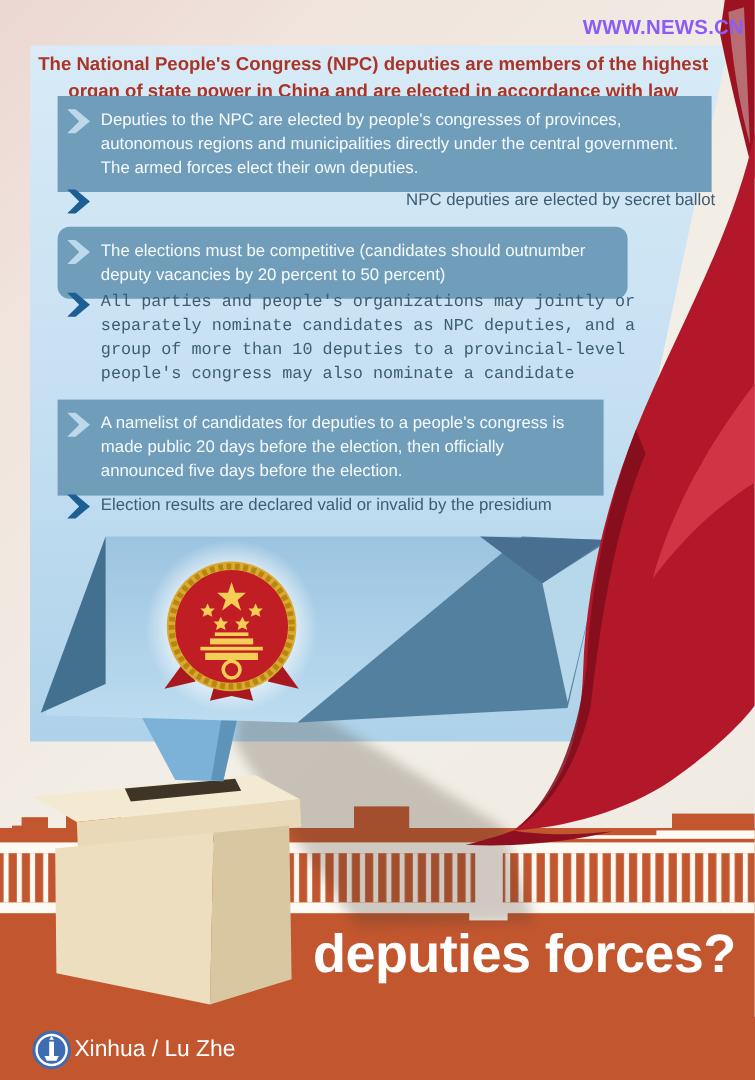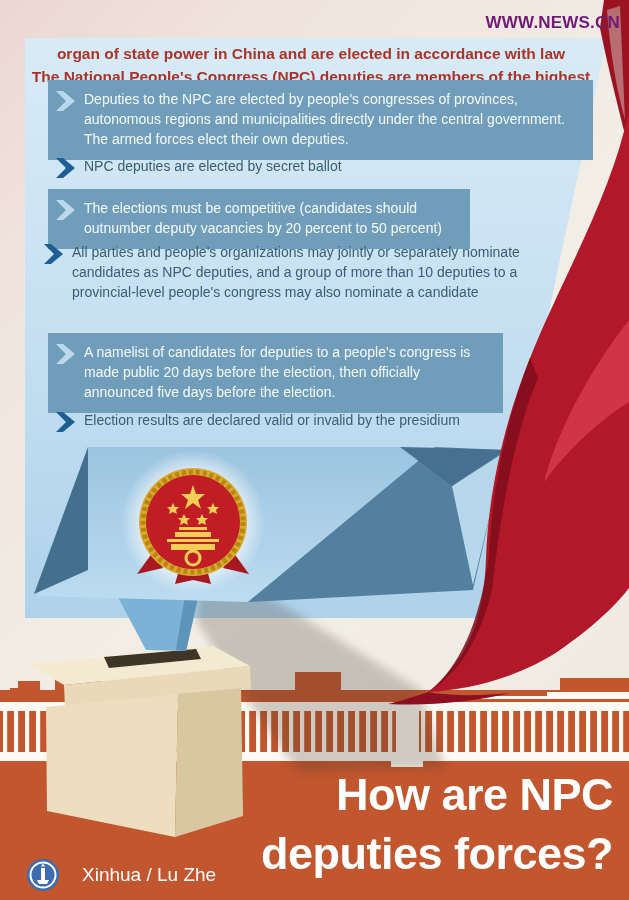--- a/index.html
+++ b/index.html
@@ -3,38 +3,38 @@
 <meta charset="utf-8">
 <style>
   html,body{margin:0;padding:0;}
   body{
     width:629px;height:900px;position:relative;overflow:hidden;
     font-family:"Liberation Sans",sans-serif;
     background:linear-gradient(135deg,#ecd7d2 0%,#f0e4dc 18%,#f2efe7 55%,#efe9e0 100%);
   }
   #scene{position:absolute;left:0;top:0;z-index:1;}
   .txt{position:absolute;z-index:2;}
-  .watermark{top:13px;right:9px;font-size:17px;font-weight:bold;color:#701a75;letter-spacing:.2px;}
+  .watermark{top:13px;right:9px;font-size:17px;font-weight:bold;color:#8b5cf6;letter-spacing:.2px;}
   .header{top:42px;left:28px;width:566px;text-align:center;color:#a93427;font-weight:bold;
           font-size:15.5px;line-height:23px;}
   .header div{white-space:nowrap;}
   .row{position:absolute;display:flex;gap:8px;font-size:14px;line-height:20px;color:#3c5d72;z-index:2;margin-left:20px;}
   .row .arr{flex:0 0 20px;margin-top:1px;}
   .row p{margin:0;}
   .dark{background:#6f9dba;color:#f6fbfd;padding:9px 10px 11px 8px;box-sizing:border-box;}
   .light{padding-left:8px;}
   .r1{left:28px;top:80px;width:545px;}
-  .r2{left:28px;top:156px;width:540px;}
-  .r3{left:28px;top:189px;width:422px;}
-  .r4{left:16px;top:242px;width:500px;}
+  .r2{left:28px;top:156px;width:540px;justify-content:space-between;}
+  .r3{left:28px;top:189px;width:475px;border-radius:10px;}
+  .r4{left:28px;top:242px;width:500px;font-family:Liberation Mono, monospace;}
   .r5{left:28px;top:333px;width:455px;}
   .r6{left:28px;top:410px;width:540px;text-align:right;}
   .title{right:16px;top:765px;left:0;text-align:right;color:#ffffff;font-weight:bold;
          font-size:45px;line-height:59px;letter-spacing:-.5px;}
-  .credit{left:26px;top:858px;display:flex;align-items:center;gap:22px;color:#ffffff;font-size:19px;}
+  .credit{left:26px;top:858px;display:flex;align-items:center;gap:2px;color:#ffffff;font-size:19px;}
 </style>
 </head>
 <body>
 
 <svg id="scene" width="629" height="900" viewBox="0 0 629 900">
   <defs>
     <linearGradient id="panelGrad" x1="0" y1="0" x2="0" y2="1">
       <stop offset="0" stop-color="#d8ebf7"></stop>
         <stop offset="0.5" stop-color="#c6e0f2"></stop>
       <stop offset="1" stop-color="#aed2ea"></stop>
@@ -133,22 +133,22 @@
     <path d="M530,358 C506,420 492,490 489,555 C481,612 466,658 432,690
              C458,672 480,640 492,590 C500,520 512,440 538,378 Z" fill="#7e0d1b" opacity="0.85"></path>
     <path d="M428,692 C408,699 396,702 388,704 C430,706 472,702 510,693
              C480,696 450,696 428,692 Z" fill="#8e1020"></path>
   </g>
 </svg>
 
 <div class="txt watermark">WWW.NEWS.CN</div>
 
 <div class="txt header">
+  <div>The National People's Congress (NPC) deputies are members of the highest</div>
   <div>organ of state power in China and are elected in accordance with law</div>
-  <div>The National People's Congress (NPC) deputies are members of the highest</div>
 </div>
 
 <div class="row dark r1">
   <svg class="arr" width="20" height="22" viewBox="0 0 20 22">
       <polygon points="0,1 7,1 19,11 7,21 0,21 10,11" fill="#bcd9eb"></polygon>
     </svg>
   <p>Deputies to the NPC are elected by people's congresses of provinces, autonomous regions and municipalities directly under the central government. The armed forces elect their own deputies.</p>
 </div>
 
 <div class="row light r2">
@@ -180,21 +180,20 @@
 </div>
 
 <div class="row light r6">
   <svg class="arr" width="20" height="22" viewBox="0 0 20 22">
       <polygon points="0,1 7,1 19,11 7,21 0,21 10,11" fill="#1d5e95"></polygon>
     </svg>
   <p>Election results are declared valid or invalid by the presidium</p>
 </div>
 
 <div class="txt title">
-  <div>How are NPC</div>
   <div>deputies forces?</div>
 </div>
 
 <div class="txt credit">
   <svg width="34" height="34" viewBox="0 0 34 34">
     <circle cx="17" cy="17" r="16" fill="#3e6cb0"></circle>
     <circle cx="17" cy="17" r="12.5" fill="none" stroke="#ffffff" stroke-width="2"></circle>
     <rect x="15" y="10" width="4" height="12" fill="#ffffff"></rect>
     <path d="M11,22 h12 l-2,4 h-8 Z" fill="#ffffff"></path>
     <path d="M17,5.5 l2,3 h-4 Z" fill="#ffffff"></path>

